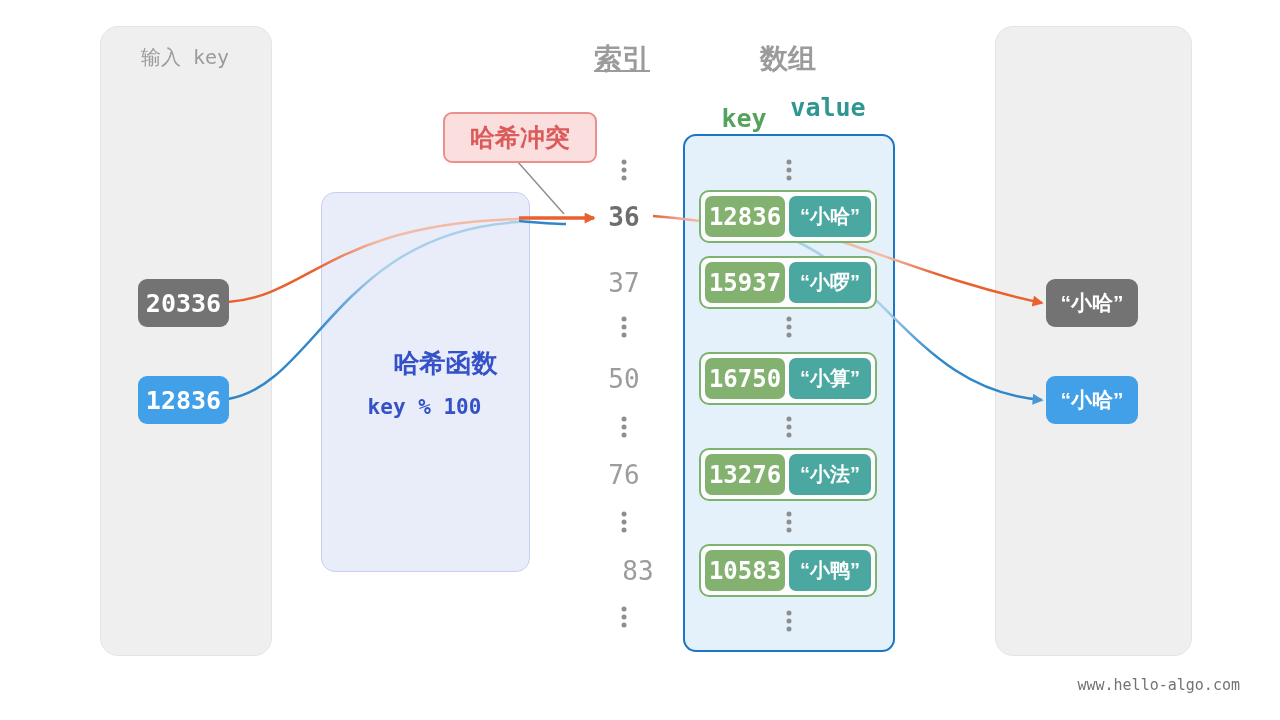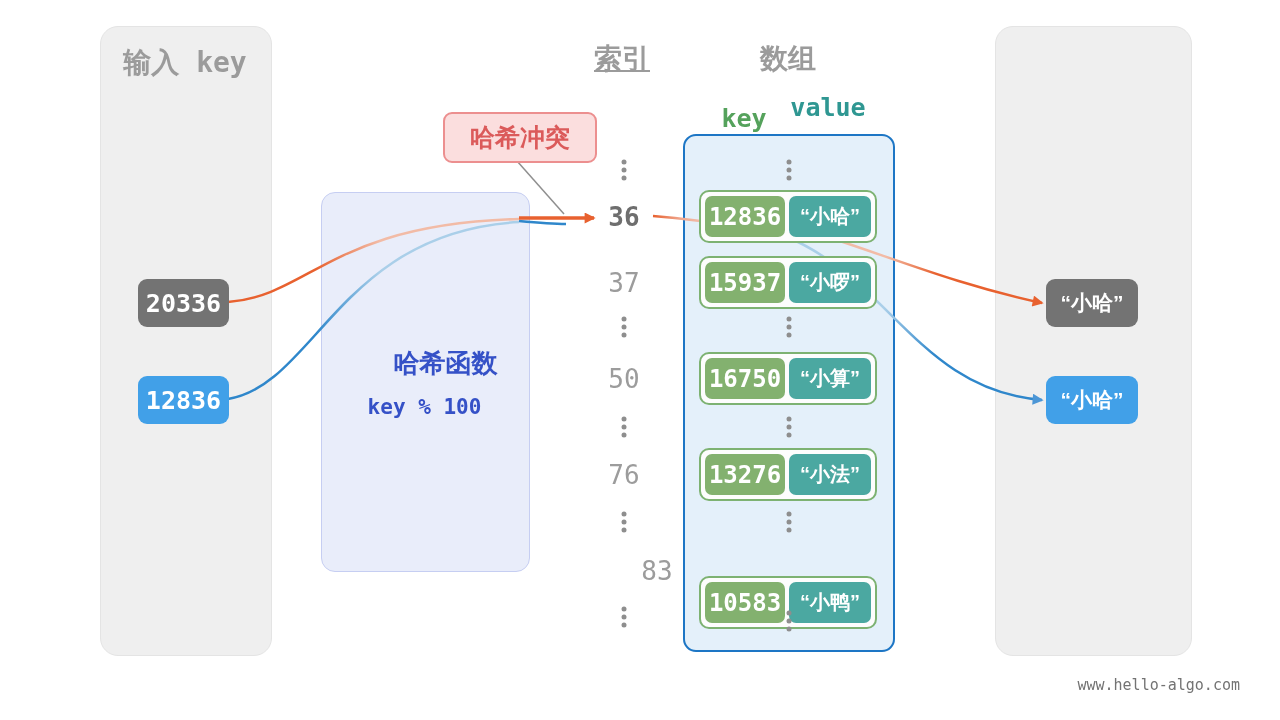--- a/index.html
+++ b/index.html
@@ -4,21 +4,21 @@
 <style>
   html,body{margin:0;padding:0;background:#fff;}
   .canvas{position:relative;width:1280px;height:720px;background:#ffffff;overflow:hidden;
           font-family:"Liberation Sans",sans-serif;}
   
   .bg{position:absolute;z-index:1;}
   .wires{position:absolute;left:0;top:0;z-index:2;pointer-events:none;}
   .fg{position:absolute;z-index:3;text-align:center;}
   
   .panel{background:#EFEFEF;border:1px solid #E4E4E4;border-radius:18px;}
-  .panel-title{font-size:28px;font-weight:700;color:#9B9B9B;text-align:center;
+  .panel-title{font-size:20px;font-weight:400;color:#9B9B9B;text-align:center;
                font-family:"DejaVu Sans Mono","Liberation Sans",sans-serif;white-space:nowrap;}
   
   .chip{display:flex;align-items:center;justify-content:center;border-radius:9px;color:#fff;
         font-weight:700;}
   .chip.num{font-family:"DejaVu Sans Mono",monospace;font-size:25px;}
   .chip.cjk{font-size:21px;}
   .chip.orange{background:#737373;}
   .chip.blue{background:#41A0E8;}
   
   .hashbox{background:#E9EDFA;border:1.5px solid #C6CEF2;border-radius:14px;}
@@ -156,21 +156,21 @@
       <i></i>
       <i></i>
       <i></i>
     </div>
   <div class="idx" style="left:624px;top:475px;">76</div>
   <div class="vdots" style="left:624px;top:522px;">
       <i></i>
       <i></i>
       <i></i>
     </div>
-  <div class="idx" style="left:657px;top:571px;">83</div>
+  <div class="idx" style="left:638px;top:571px;">83</div>
   <div class="vdots" style="left:624px;top:617px;">
       <i></i>
       <i></i>
       <i></i>
     </div>
 
   <div class="vdots" style="left:789px;top:170px;">
       <i></i>
       <i></i>
       <i></i>
@@ -199,21 +199,21 @@
     </div>
   <div class="pair" style="top:448px;">
     <div class="pk">13276</div>
     <div class="pv">“小法”</div>
   </div>
   <div class="vdots" style="left:789px;top:522px;">
       <i></i>
       <i></i>
       <i></i>
     </div>
-  <div class="pair" style="top:544px;margin-top:32px;">
+  <div class="pair" style="top:544px;">
     <div class="pk">10583</div>
     <div class="pv">“小鸭”</div>
   </div>
   <div class="vdots" style="left:789px;top:621px;">
       <i></i>
       <i></i>
       <i></i>
     </div>
 
   <div class="chip cjk orange fg" style="left:1046px;top:279px;width:92px;height:48px;">

